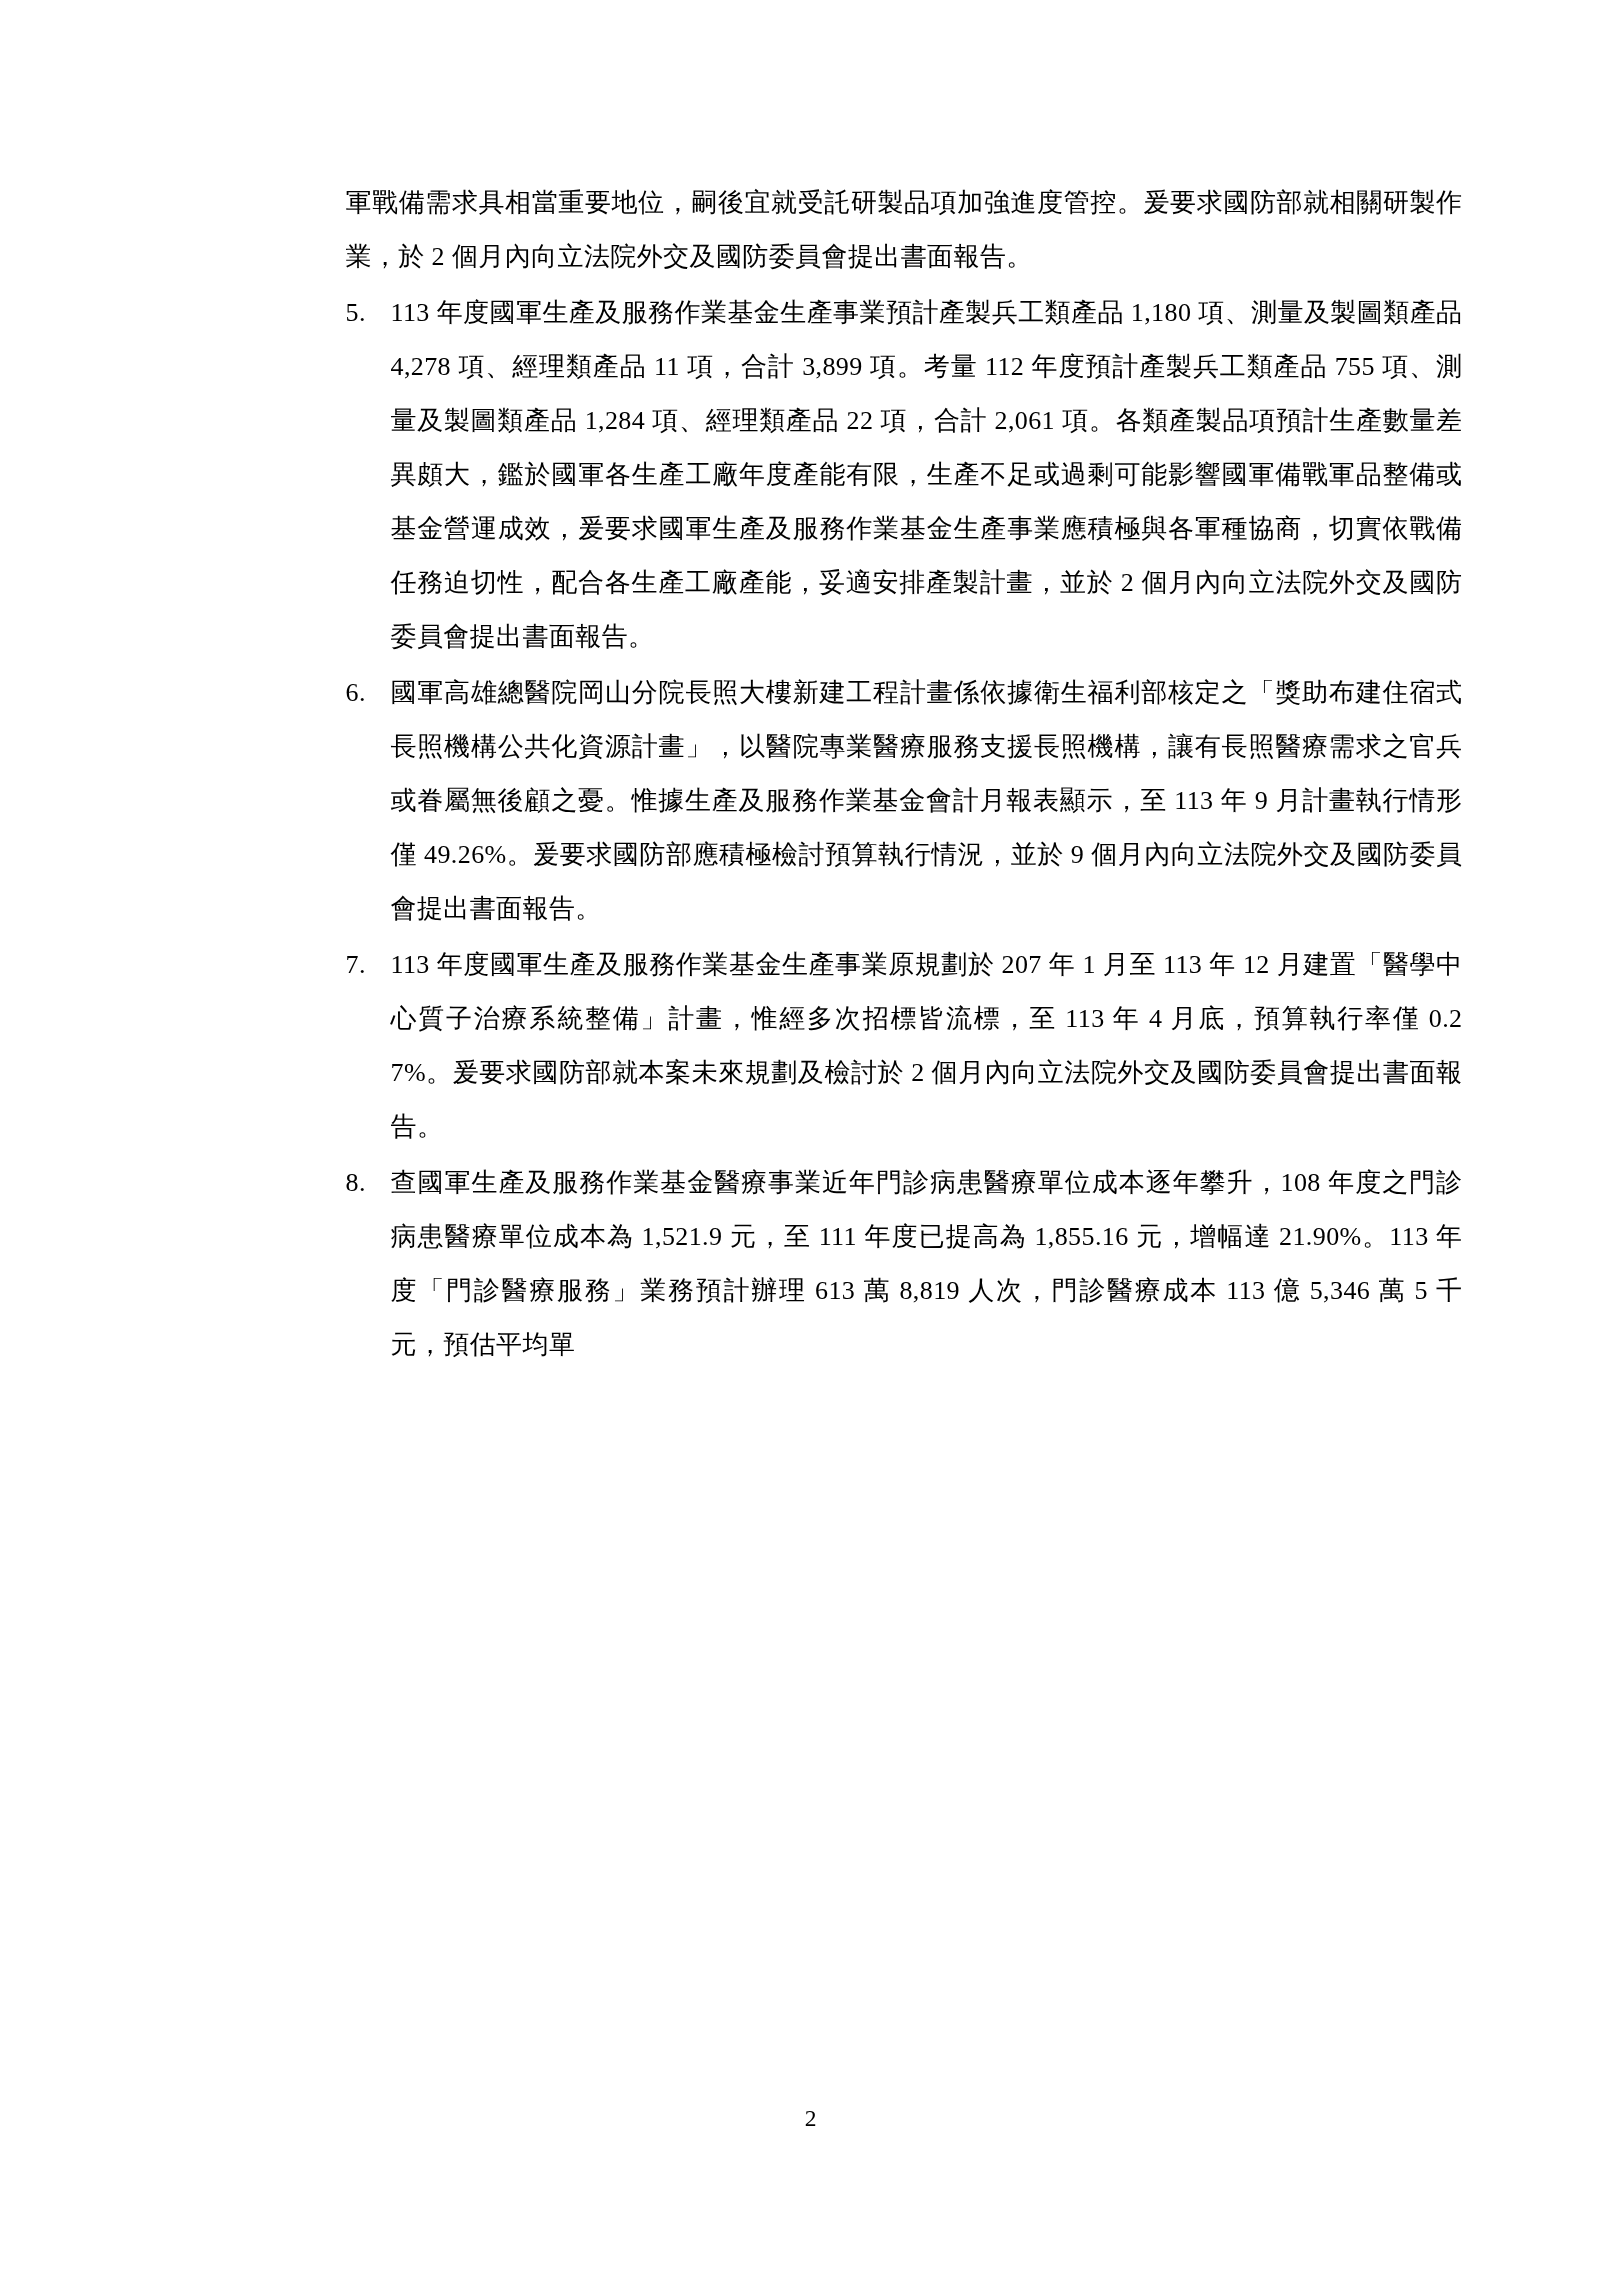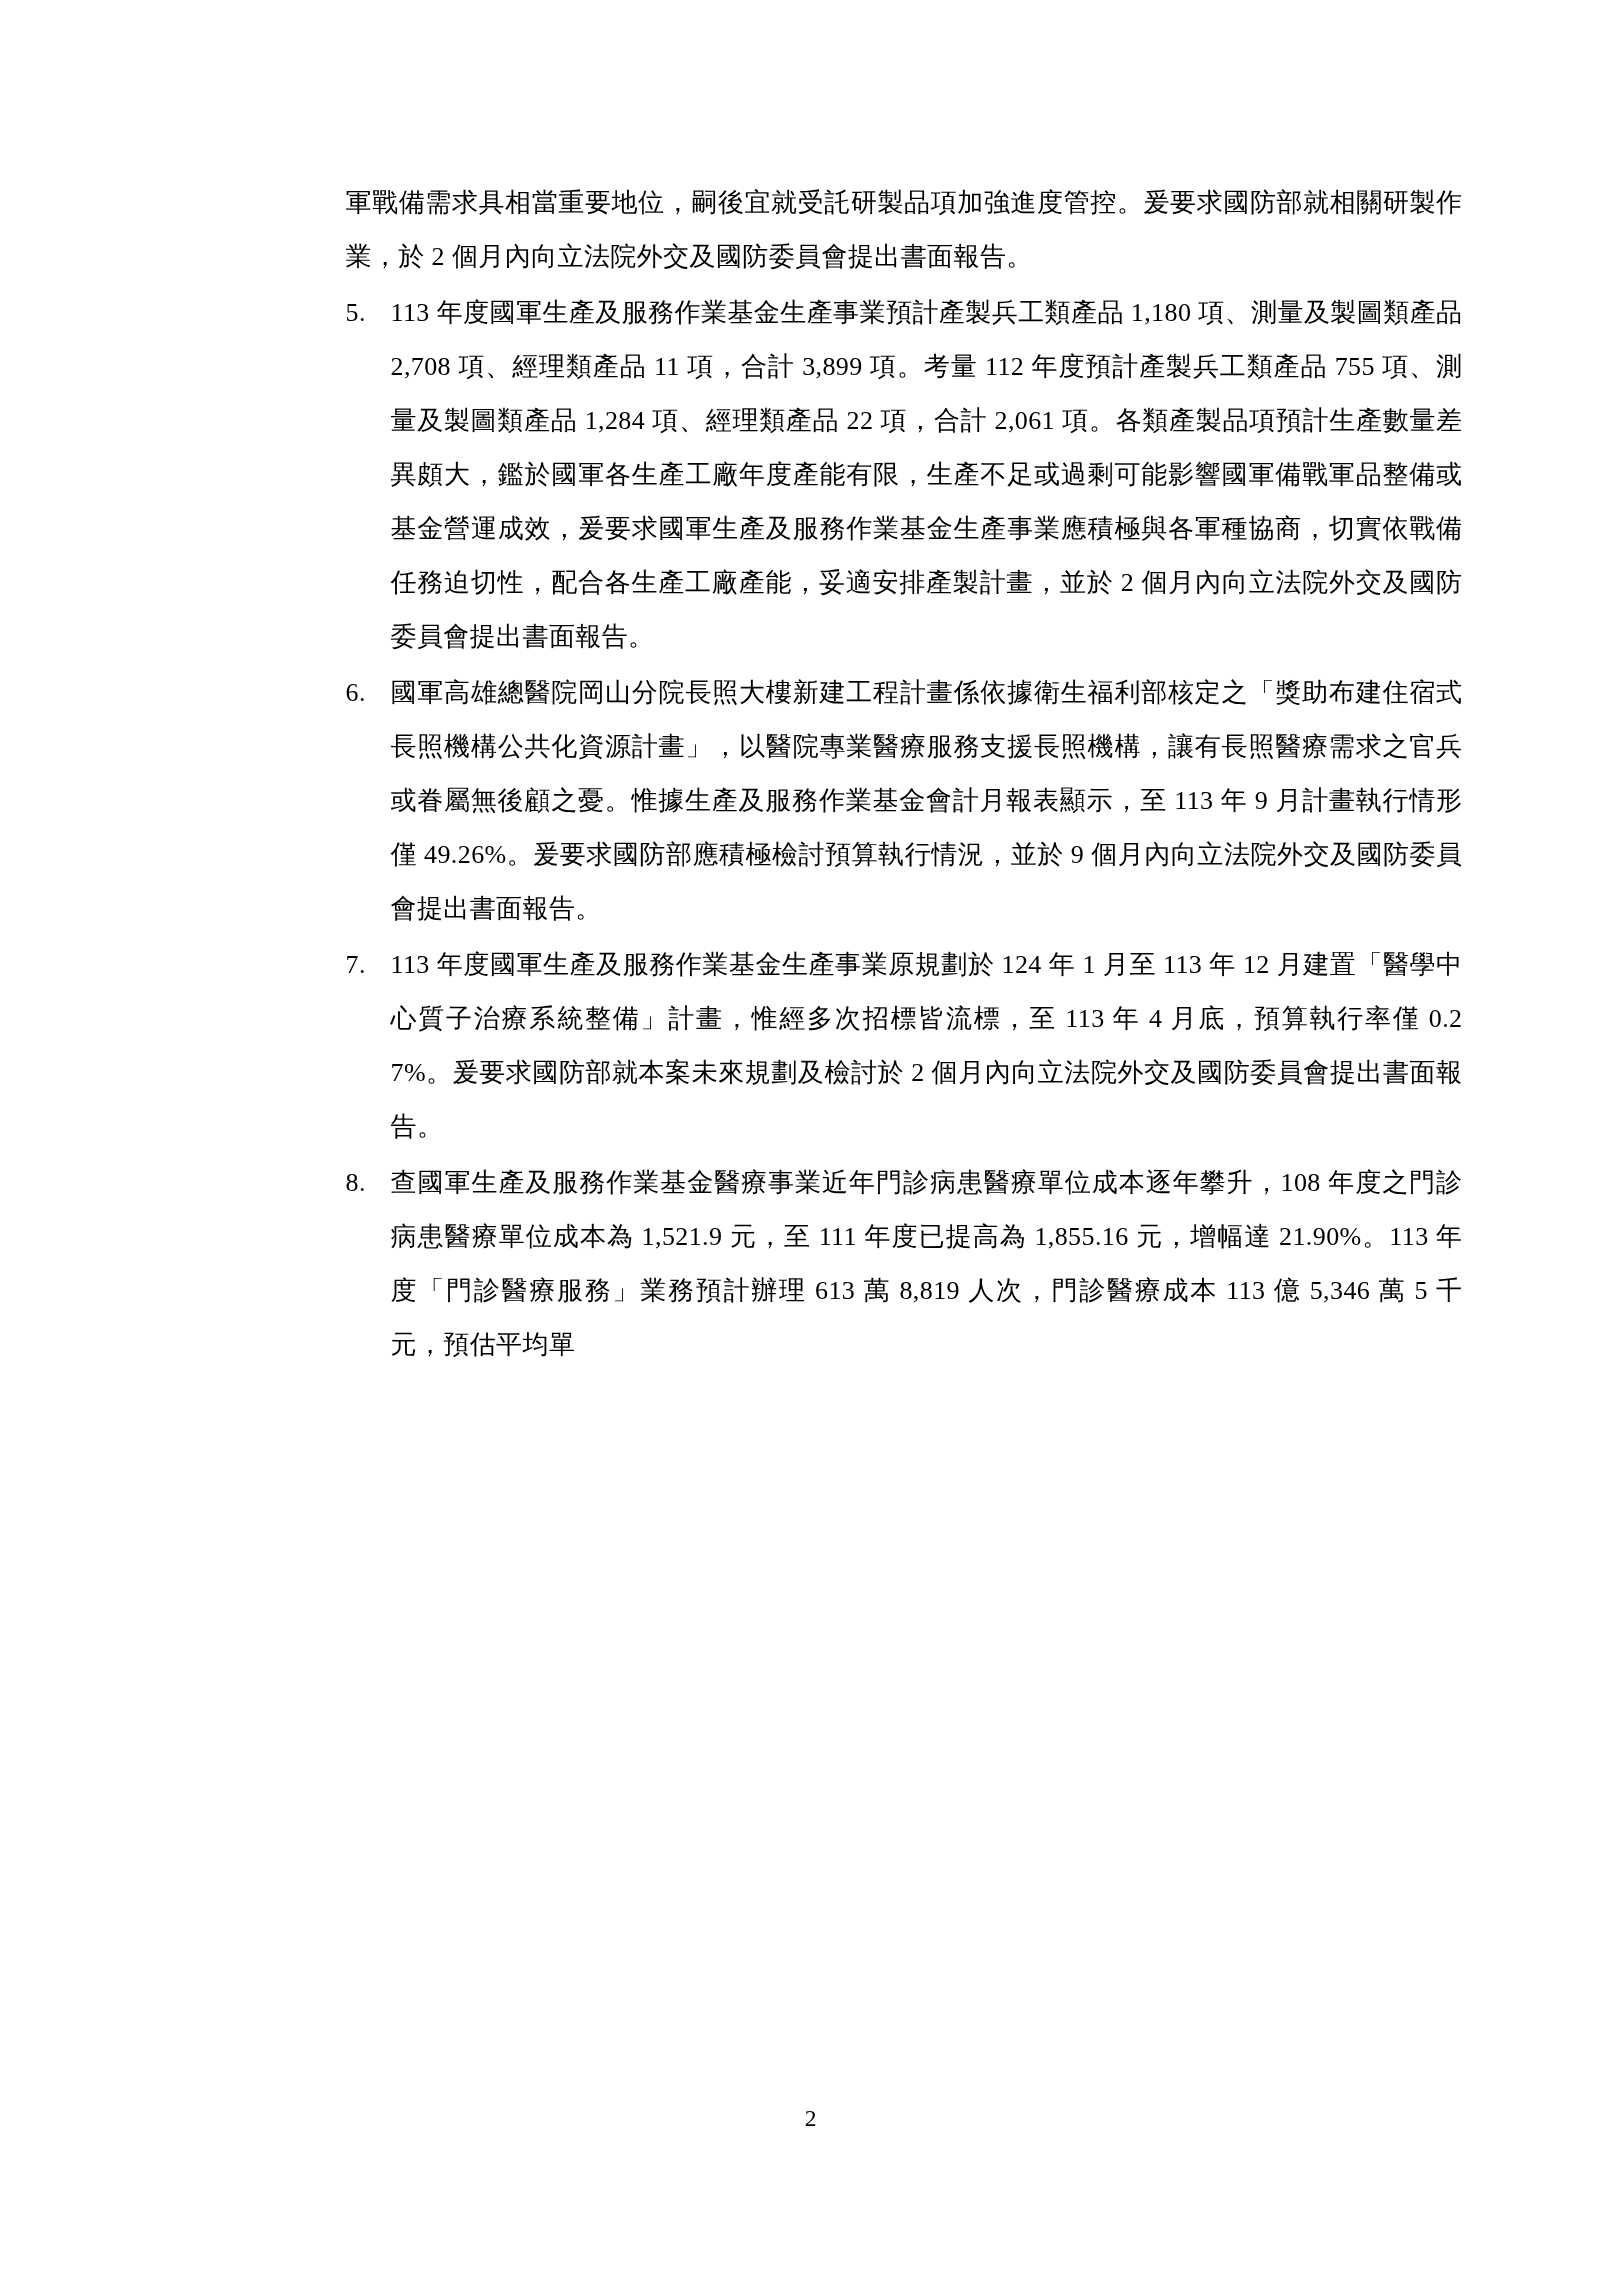--- a/index.html
+++ b/index.html
@@ -74,31 +74,31 @@
 
   <div class="content">
 
     <div class="para first-para">
       <span class="marker blank"></span>
       <span class="body-text">軍戰備需求具相當重要地位，嗣後宜就受託研製品項加強進度管控。爰要求國防部就相關研製作業，於 2 個月內向立法院外交及國防委員會提出書面報告。</span>
     </div>
 
     <div class="para">
       <span class="marker">5.</span>
-      <span class="body-text">113 年度國軍生產及服務作業基金生產事業預計產製兵工類產品 1,180 項、測量及製圖類產品 2,708 項、經理類產品 11 項，合計 3,899 項。考量 112 年度預計產製兵工類產品 755 項、測量及製圖類產品 1,284 項、經理類產品 22 項，合計 2,061 項。各類產製品項預計生產數量差異頗大，鑑於國軍各生產工廠年度產能有限，生產不足或過剩可能影響國軍備戰軍品整備或基金營運成效，爰要求國軍生產及服務作業基金生產事業應積極與各軍種協商，切實依戰備任務迫切性，配合各生產工廠產能，妥適安排產製計畫，並於 2 個月內向立法院外交及國防委員會提出書面報告。</span>
+      <span class="body-text">113 年度國軍生產及服務作業基金生產事業預計產製兵工類產品 1,180 項、測量及製圖類產品 4,278 項、經理類產品 11 項，合計 3,899 項。考量 112 年度預計產製兵工類產品 755 項、測量及製圖類產品 1,284 項、經理類產品 22 項，合計 2,061 項。各類產製品項預計生產數量差異頗大，鑑於國軍各生產工廠年度產能有限，生產不足或過剩可能影響國軍備戰軍品整備或基金營運成效，爰要求國軍生產及服務作業基金生產事業應積極與各軍種協商，切實依戰備任務迫切性，配合各生產工廠產能，妥適安排產製計畫，並於 2 個月內向立法院外交及國防委員會提出書面報告。</span>
     </div>
 
     <div class="para">
       <span class="marker">6.</span>
       <span class="body-text">國軍高雄總醫院岡山分院長照大樓新建工程計畫係依據衛生福利部核定之「獎助布建住宿式長照機構公共化資源計畫」，以醫院專業醫療服務支援長照機構，讓有長照醫療需求之官兵或眷屬無後顧之憂。惟據生產及服務作業基金會計月報表顯示，至 113 年 9 月計畫執行情形僅 49.26%。爰要求國防部應積極檢討預算執行情況，並於 9 個月內向立法院外交及國防委員會提出書面報告。</span>
     </div>
 
     <div class="para">
       <span class="marker">7.</span>
-      <span class="body-text">113 年度國軍生產及服務作業基金生產事業原規劃於 124 年 1 月至 113 年 12 月建置「醫學中心質子治療系統整備」計畫，惟經多次招標皆流標，至 113 年 4 月底，預算執行率僅 0.27%。爰要求國防部就本案未來規劃及檢討於 2 個月內向立法院外交及國防委員會提出書面報告。</span>
+      <span class="body-text">113 年度國軍生產及服務作業基金生產事業原規劃於 207 年 1 月至 113 年 12 月建置「醫學中心質子治療系統整備」計畫，惟經多次招標皆流標，至 113 年 4 月底，預算執行率僅 0.27%。爰要求國防部就本案未來規劃及檢討於 2 個月內向立法院外交及國防委員會提出書面報告。</span>
     </div>
 
     <div class="para">
       <span class="marker">8.</span>
       <span class="body-text">查國軍生產及服務作業基金醫療事業近年門診病患醫療單位成本逐年攀升，108 年度之門診病患醫療單位成本為 1,521.9 元，至 111 年度已提高為 1,855.16 元，增幅達 21.90%。113 年度「門診醫療服務」業務預計辦理 613 萬 8,819 人次，門診醫療成本 113 億 5,346 萬 5 千元，預估平均單</span>
     </div>
 
   </div>
 
   <div class="pagenum">2</div>

